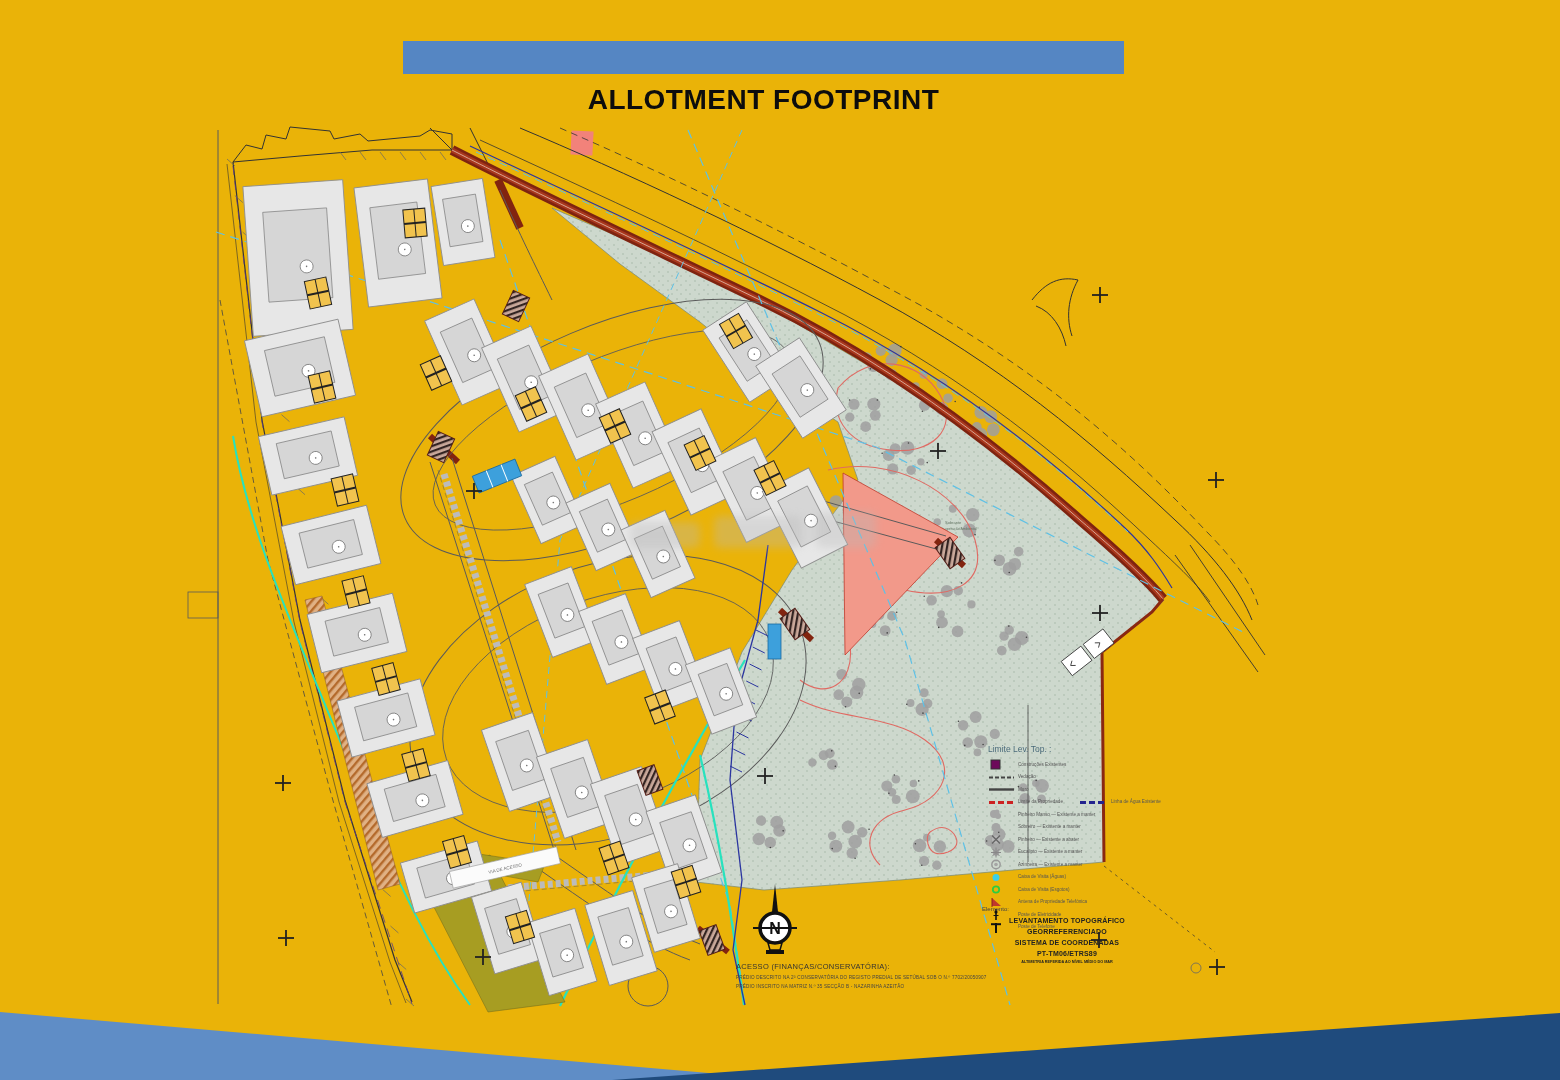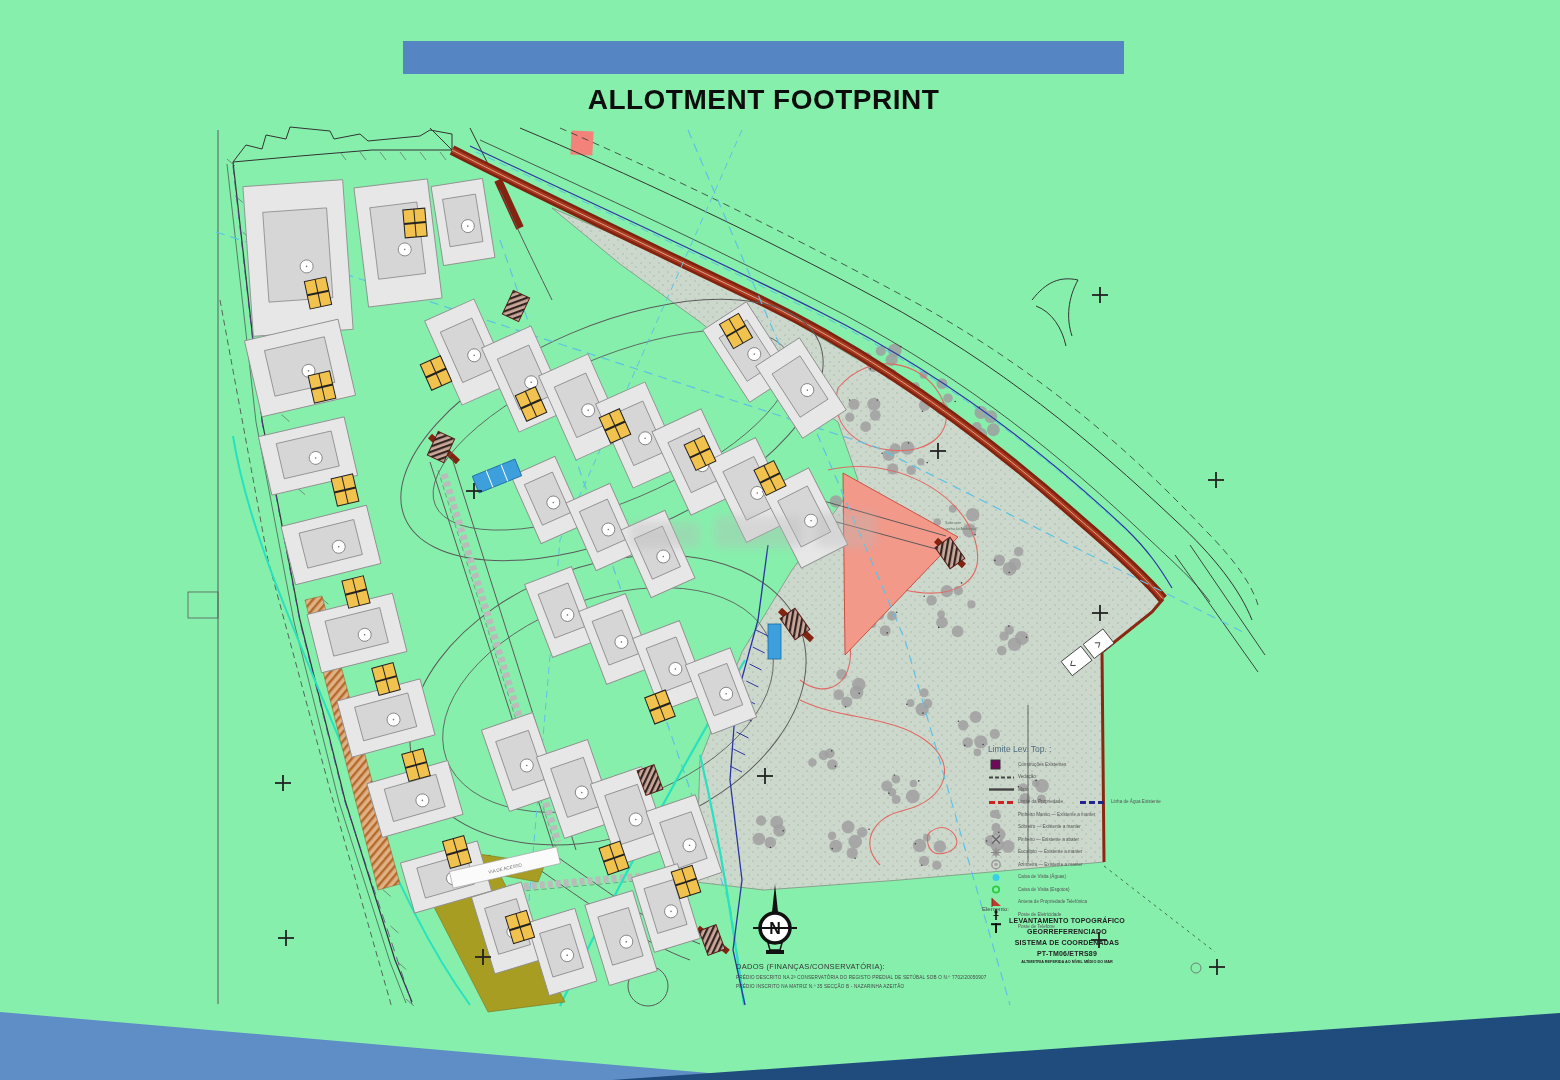--- a/index.html
+++ b/index.html
@@ -1,17 +1,17 @@
 <!DOCTYPE html>
 <html style="--hdr: #5586c3; --ftl: #5f8dc6; --ftd: #1f4b7d;"><head>
 <meta charset="utf-8">
 <style>
   html,body{margin:0;padding:0;background:#fff;}
   body{width:1560px;height:1080px;overflow:hidden;font-family:"Liberation Sans",sans-serif;}
-  .slide{position:relative;width:1560px;height:1080px;background:#86efac;}
+  .slide{position:relative;width:1560px;height:1080px;background:#eab308;}
   .header-bar{position:absolute;left:403px;top:41px;width:721px;height:33px;background:var(--hdr,#5586c3);}
   .slide-title{position:absolute;left:403px;top:84px;width:721px;text-align:center;
     font-size:28px;font-weight:700;color:#0d0d0d;letter-spacing:.5px;}
   svg.plan{position:absolute;left:0;top:0;}
   
   .legend{position:absolute;left:988px;top:744px;width:185px;color:#555;}
   .legend-title{font-size:8.5px;color:#4a6a7a;margin-bottom:5px;}
   .lg-row{display:flex;align-items:center;min-height:9.5px;margin-bottom:1.5px;}
   .lg-sym{width:30px;flex:0 0 30px;display:flex;align-items:center;}
   .lg-lab{font-size:4.6px;color:#555;line-height:1.15;white-space:nowrap;}
@@ -874,20 +874,20 @@
   <div class="elemento">
     <div class="hd">Elemento:</div>
     <div class="ln">LEVANTAMENTO TOPOGRÁFICO</div>
     <div class="ln">GEORREFERENCIADO</div>
     <div class="ln">SISTEMA DE COORDENADAS</div>
     <div class="ln">PT-TM06/ETRS89</div>
     <div class="sub">ALTIMETRIA REFERIDA AO NÍVEL MÉDIO DO MAR</div>
   </div>
 
   <div class="dados">
-    <div class="hd">DADOS (FINANÇAS/CONSERVATÓRIA):</div>
+    <div class="hd">ACESSO (FINANÇAS/CONSERVATÓRIA):</div>
     <div class="ln">PRÉDIO DESCRITO NA 2ª CONSERVATÓRIA DO REGISTO PREDIAL DE SETÚBAL SOB O N.º 7702/20050907</div>
     <div class="ln">PRÉDIO INSCRITO NA MATRIZ N.º 35 SECÇÃO B - NAZARINHA AZEITÃO</div>
   </div>
 
   <div class="foot-light"></div>
   <div class="foot-dark"></div>
 </div>
 
 </body></html>

